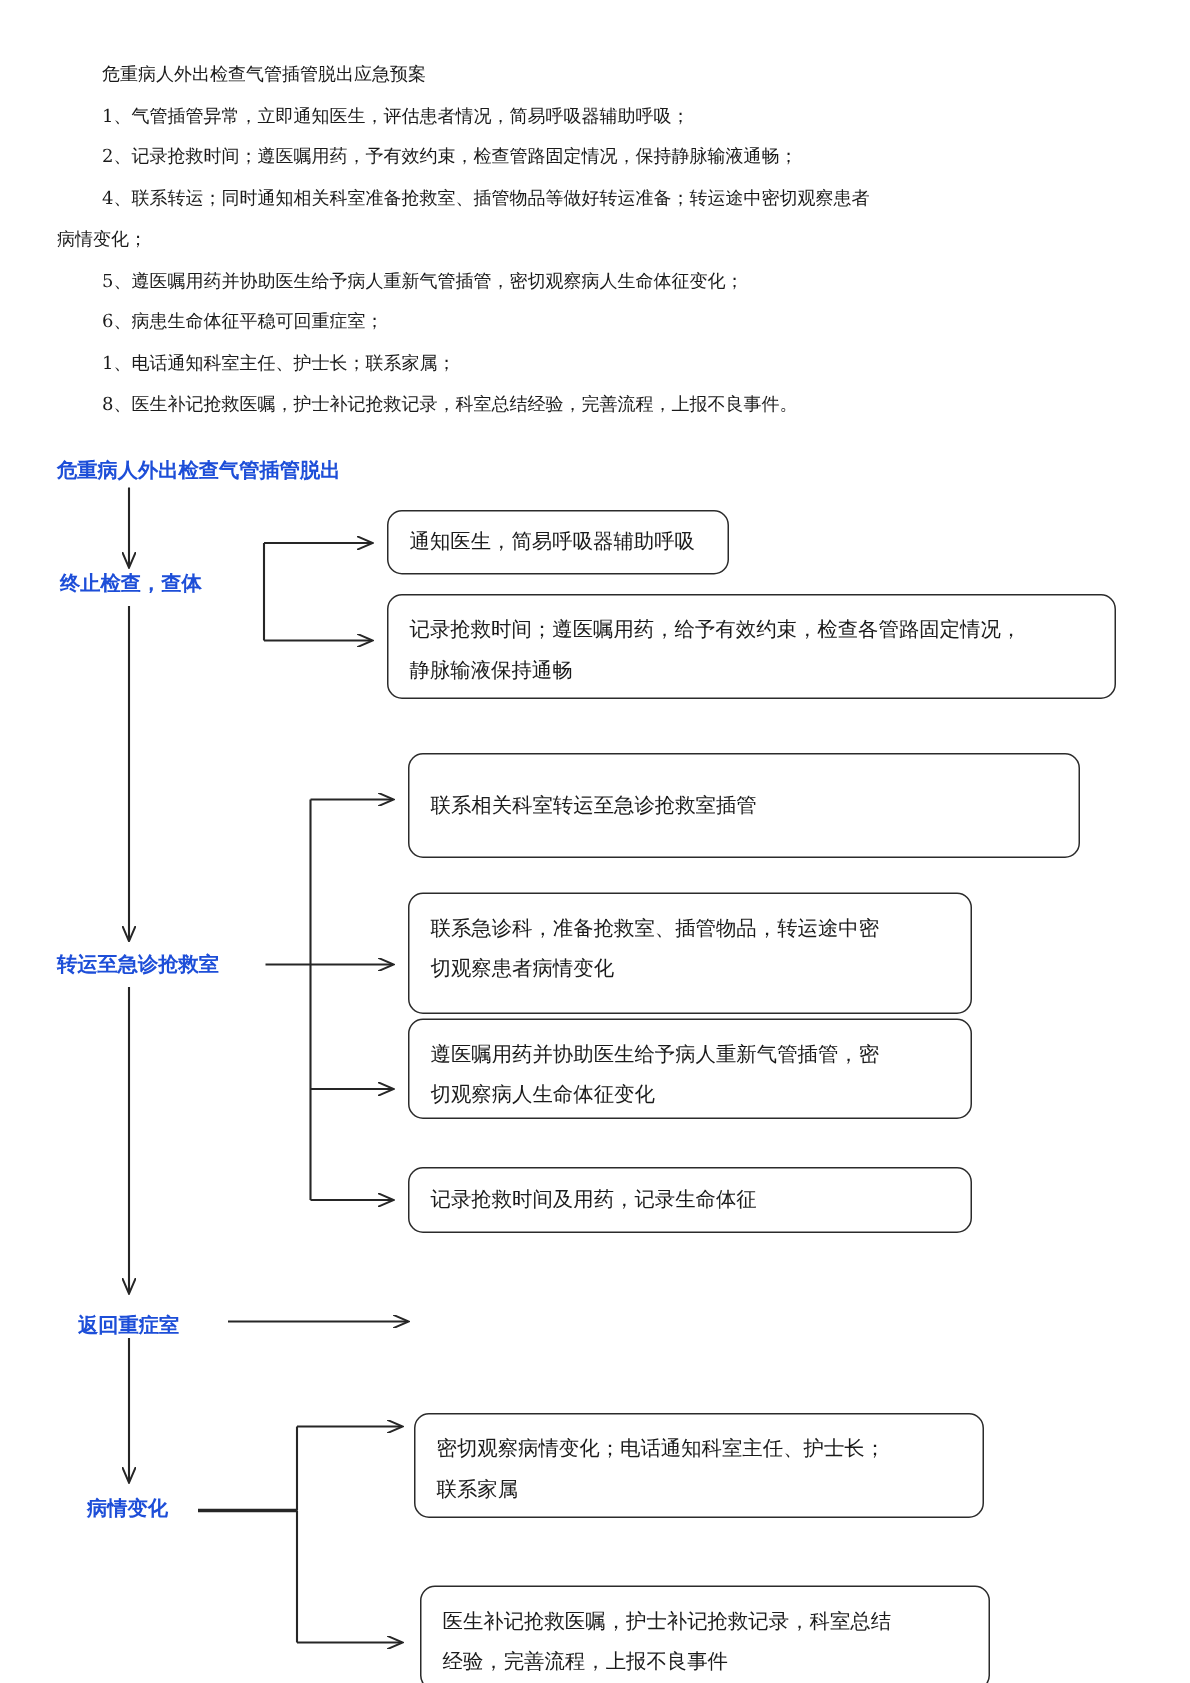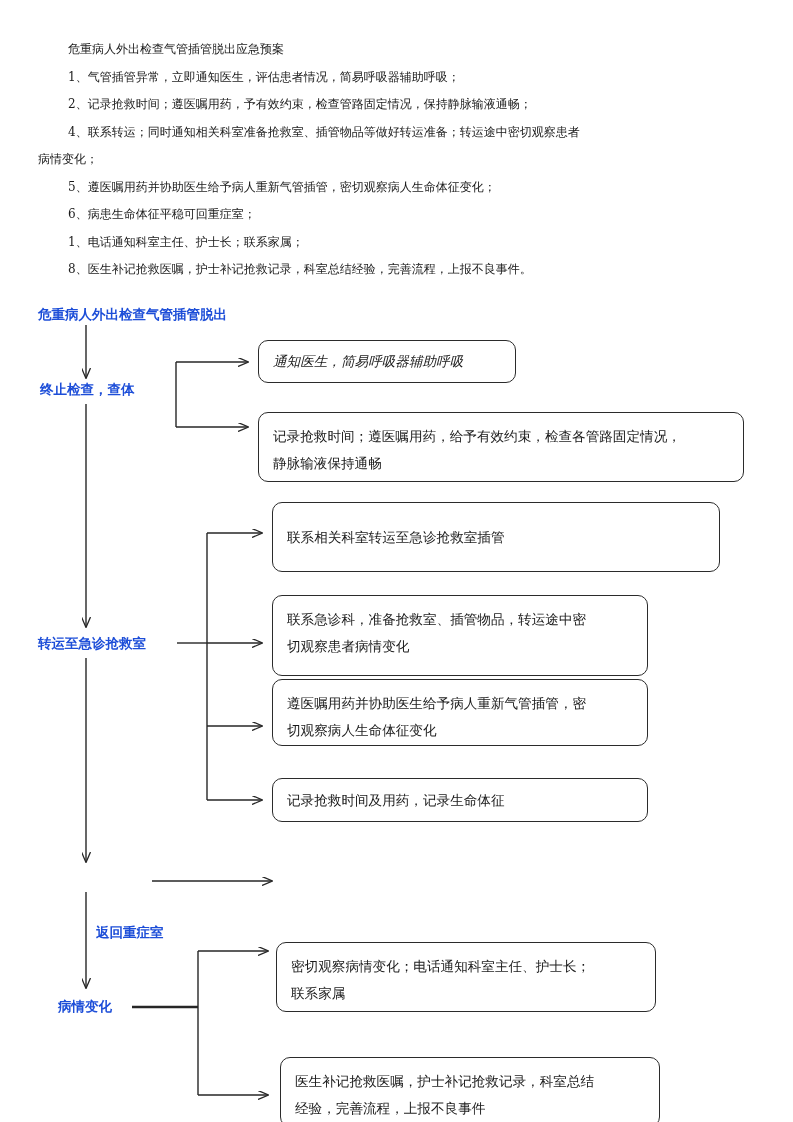--- a/index.html
+++ b/index.html
@@ -132,28 +132,28 @@
       <path d="M198,1007 L198,1095" stroke-width="1.4"></path>
       <path d="M198,1007 L198,951" stroke-width="1.4"></path>
       <path d="M198,951 L268,951" stroke-width="1.4" marker-end="url(#ah)"></path>
       <path d="M198,1095 L268,1095" stroke-width="1.4" marker-end="url(#ah)"></path>
     </svg>
 
     <div class="fc-label" style="left:38px; top:306px;">危重病人外出检查气管插管脱出</div>
 
     <div class="fc-label" style="left:40px; top:381px;">终止检查，查体</div>
     <div class="fc-label" style="left:38px; top:635px;">转运至急诊抢救室</div>
-    <div class="fc-label" style="left:52px; top:924px;margin-left:44px;">返回重症室</div>
+    <div class="fc-label" style="left:52px; top:876px;">返回重症室</div>
     <div class="fc-label" style="left:58px; top:998px;">病情变化</div>
 
-    <div class="fc-box" style="left:258px; top:340px; width:258px; height:43px;font-style:italic;">
+    <div class="fc-box" style="left:258px; top:340px; width:228px; height:43px;">
       <span class="txt">通知医生，简易呼吸器辅助呼吸</span>
     </div>
 
-    <div class="fc-box top-align" style="left:258px; top:412px; width:486px; height:70px;">
+    <div class="fc-box top-align" style="left:258px; top:396px; width:486px; height:70px;">
       <span class="txt">记录抢救时间；遵医嘱用药，给予有效约束，检查各管路固定情况，
 静脉输液保持通畅</span>
     </div>
 
     <div class="fc-box" style="left:272px; top:502px; width:448px; height:70px;">
       <span class="txt">联系相关科室转运至急诊抢救室插管</span>
     </div>
 
     <div class="fc-box top-align" style="left:272px; top:595px; width:376px; height:81px;">
       <span class="txt">联系急诊科，准备抢救室、插管物品，转运途中密

